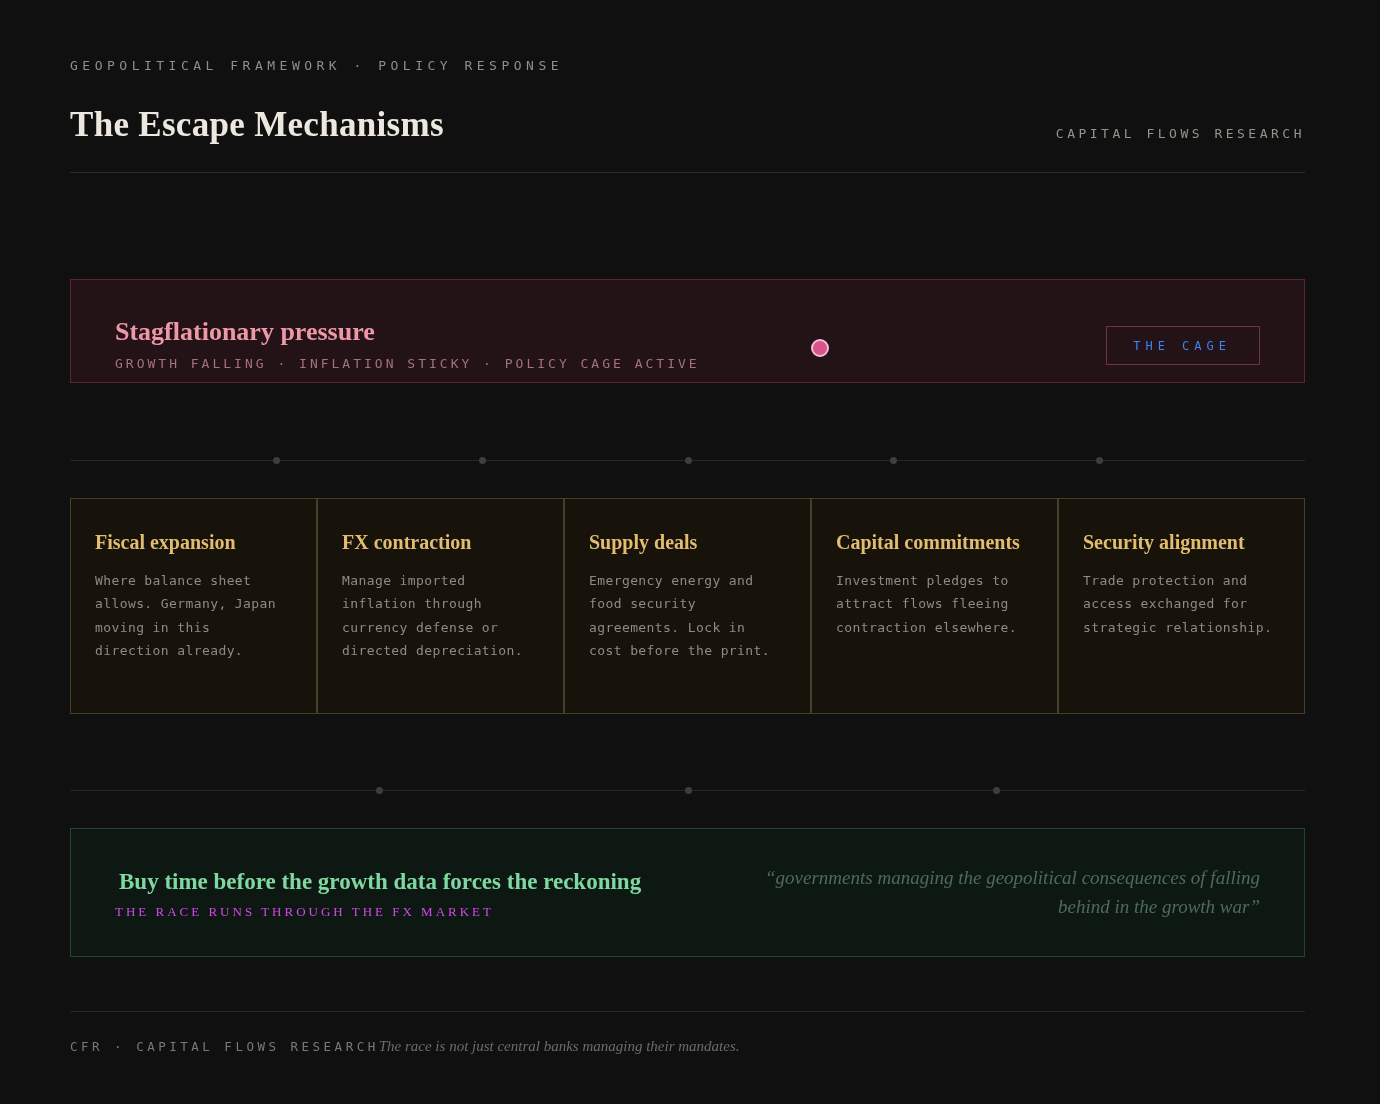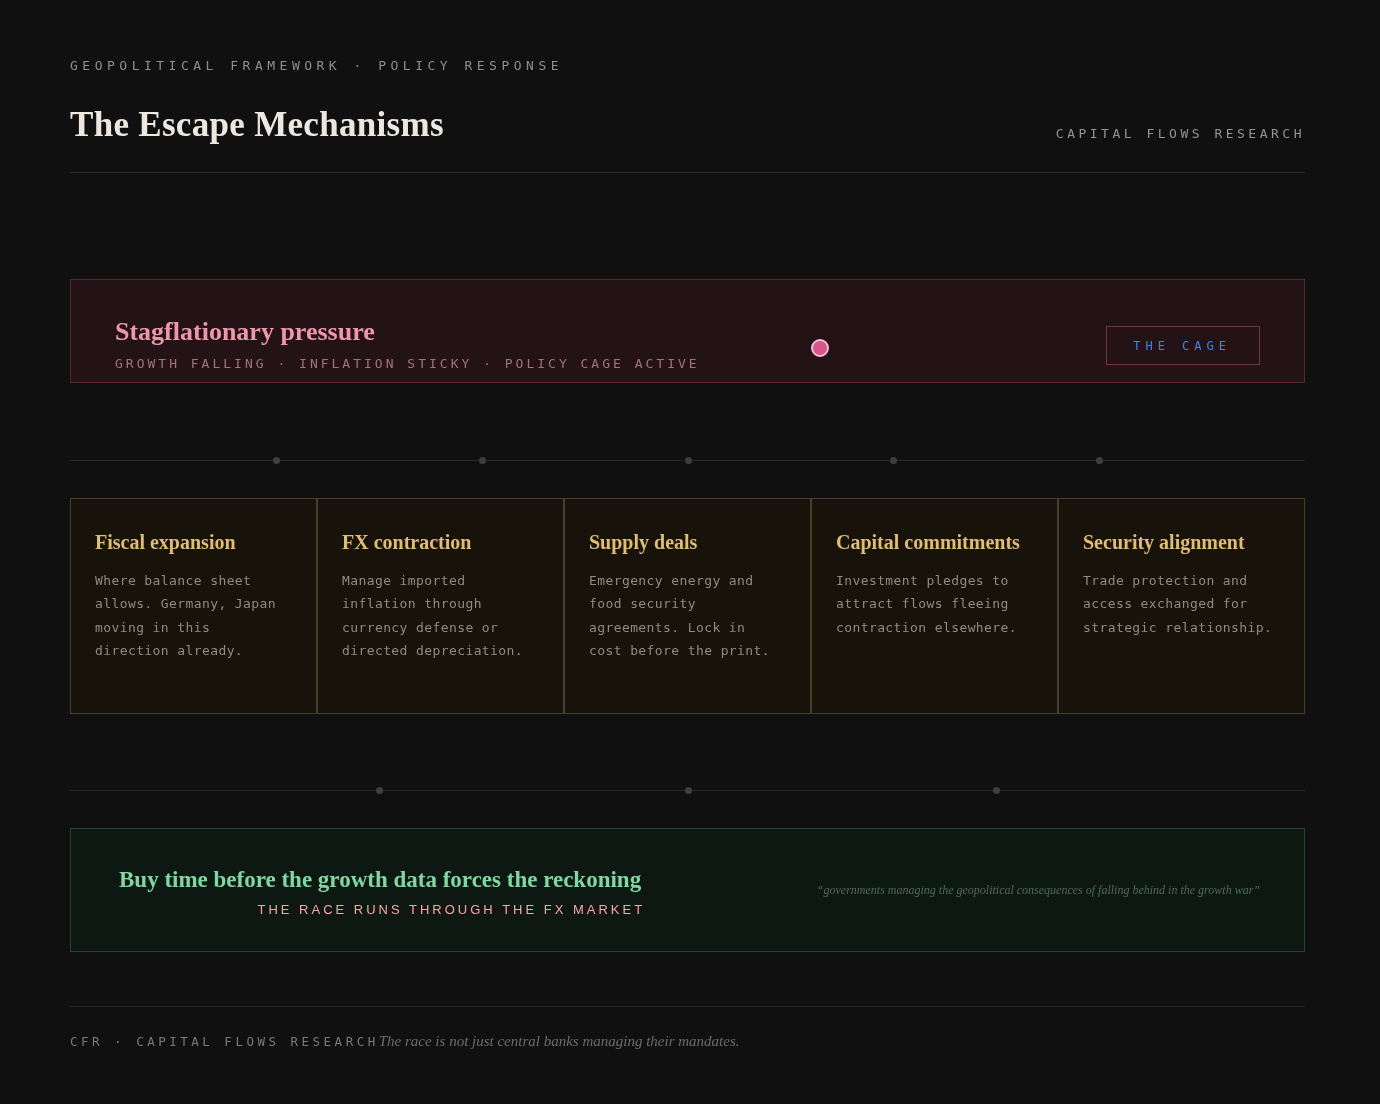--- a/index.html
+++ b/index.html
@@ -132,29 +132,28 @@
   }
   .outcome-title {
     margin: 4px;
     font-family: "Liberation Serif", serif;
     font-weight: 700;
     font-size: 23px;
     color: #7fd8a2;
   }
   .outcome-sub {
     margin-top: 9px;
-    font-family: Liberation Sans, sans-serif;
+    font-family: Liberation Serif, serif;
     font-size: 13px; letter-spacing: 3px;
-    color: #fca5a5;
-    text-align: right;
+    color: #d946ef;
   }
   .outcome-quote {
     font-family: "Liberation Serif", serif;
     font-style: italic;
-    font-size: 12px;
+    font-size: 19px;
     line-height: 1.55;
     color: #4e6b59;
     text-align: right;
     max-width: 545px;
   }
 
   
   .footer {
     margin-top: 54px;
     border-top: 1px solid #262626;

